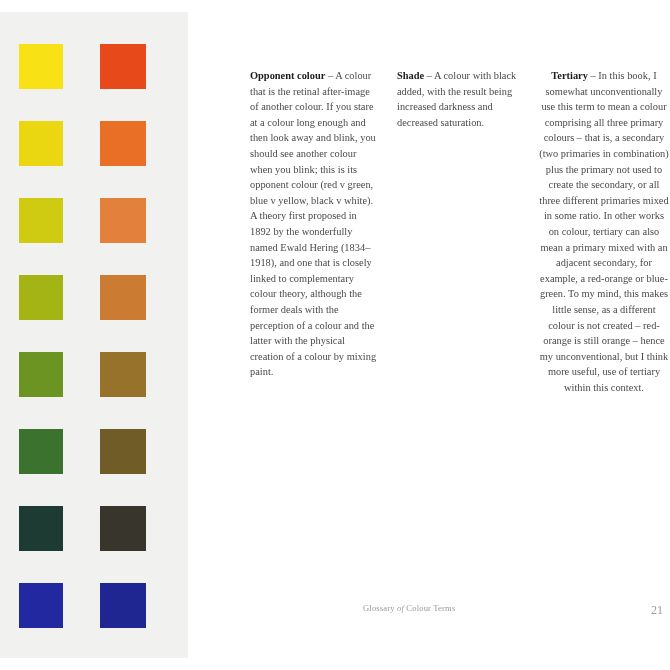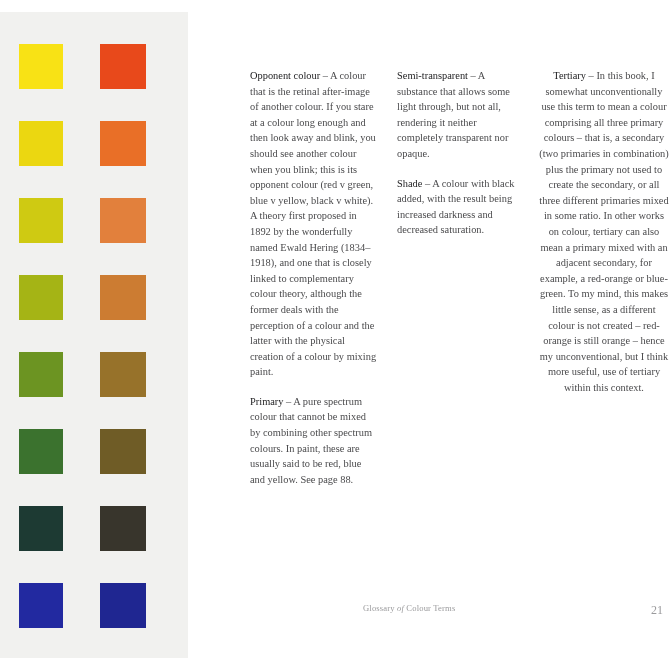--- a/index.html
+++ b/index.html
@@ -65,21 +65,21 @@
     color: #4a4a4c;
     text-align: left;
   }
   .col-1 { left: 0px;   width: 128px; }
   .col-2 { left: 147px; width: 128px; }
   .col-3 { left: 288px; width: 132px; text-align: center; }
 
   .entry { margin: 0 0 14px 0; }
   .entry:last-child { margin-bottom: 0; }
   .term {
-    font-weight: normal;
+    font-weight: bold;
     color: #1c1c1e;
   }
   .body-txt { color: #4a4a4c; }
 
   
   #footer {
     position: absolute;
     left: 363px;
     top: 603px;
     width: 300px;
@@ -141,24 +141,22 @@
         <div class="swatch-row">
           <div class="swatch col-a" style="background: rgb(34, 41, 160);"></div>
           <div class="swatch col-b" style="background: rgb(31, 38, 145);"></div>
         </div>
       </div>
   </div>
 
   <div id="glossary">
     <div class="col col-1">
         <p class="entry"><span class="term">Opponent colour</span><span class="body-txt"> – A colour that is the retinal after-image of another colour. If you stare at a colour long enough and then look away and blink, you should see another colour when you blink; this is its opponent colour (red v green, blue v yellow, black v white). A theory first proposed in 1892 by the wonderfully named Ewald Hering (1834–1918), and one that is closely linked to complementary colour theory, although the former deals with the perception of a colour and the latter with the physical creation of a colour by mixing paint.</span></p>
-        <p class="entry"><span class="term">Primary</span><span class="body-txt"> – A pure spectrum colour that cannot be mixed by combining other spectrum colours. In paint, these are usually said to be red, blue and yellow. See page 88.</span></p>
       </div>
     <div class="col col-2">
-        <p class="entry"><span class="term">Semi-transparent</span><span class="body-txt"> – A substance that allows some light through, but not all, rendering it neither completely transparent nor opaque.</span></p>
         <p class="entry"><span class="term">Shade</span><span class="body-txt"> – A colour with black added, with the result being increased darkness and decreased saturation.</span></p>
       </div>
     <div class="col col-3">
         <p class="entry"><span class="term">Tertiary</span><span class="body-txt"> – In this book, I somewhat unconventionally use this term to mean a colour comprising all three primary colours – that is, a secondary (two primaries in combination) plus the primary not used to create the secondary, or all three different primaries mixed in some ratio. In other works on colour, tertiary can also mean a primary mixed with an adjacent secondary, for example, a red-orange or blue-green. To my mind, this makes little sense, as a different colour is not created – red-orange is still orange – hence my unconventional, but I think more useful, use of tertiary within this context.</span></p>
       </div>
   </div>
 
   <div id="footer">
     <div id="footer-title">Glossary <em>of</em> Colour Terms</div>
     <div id="footer-page">21</div>

